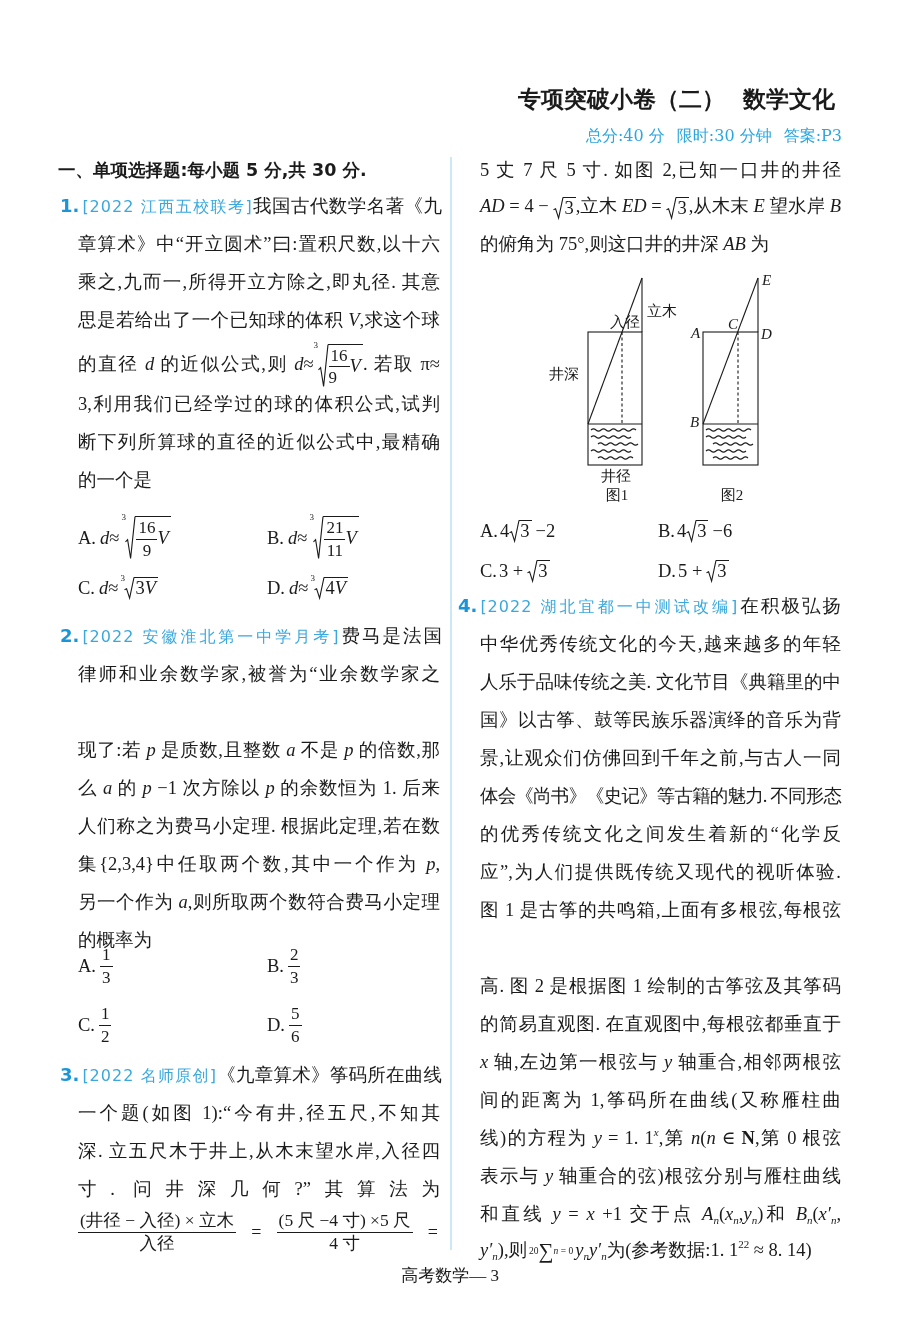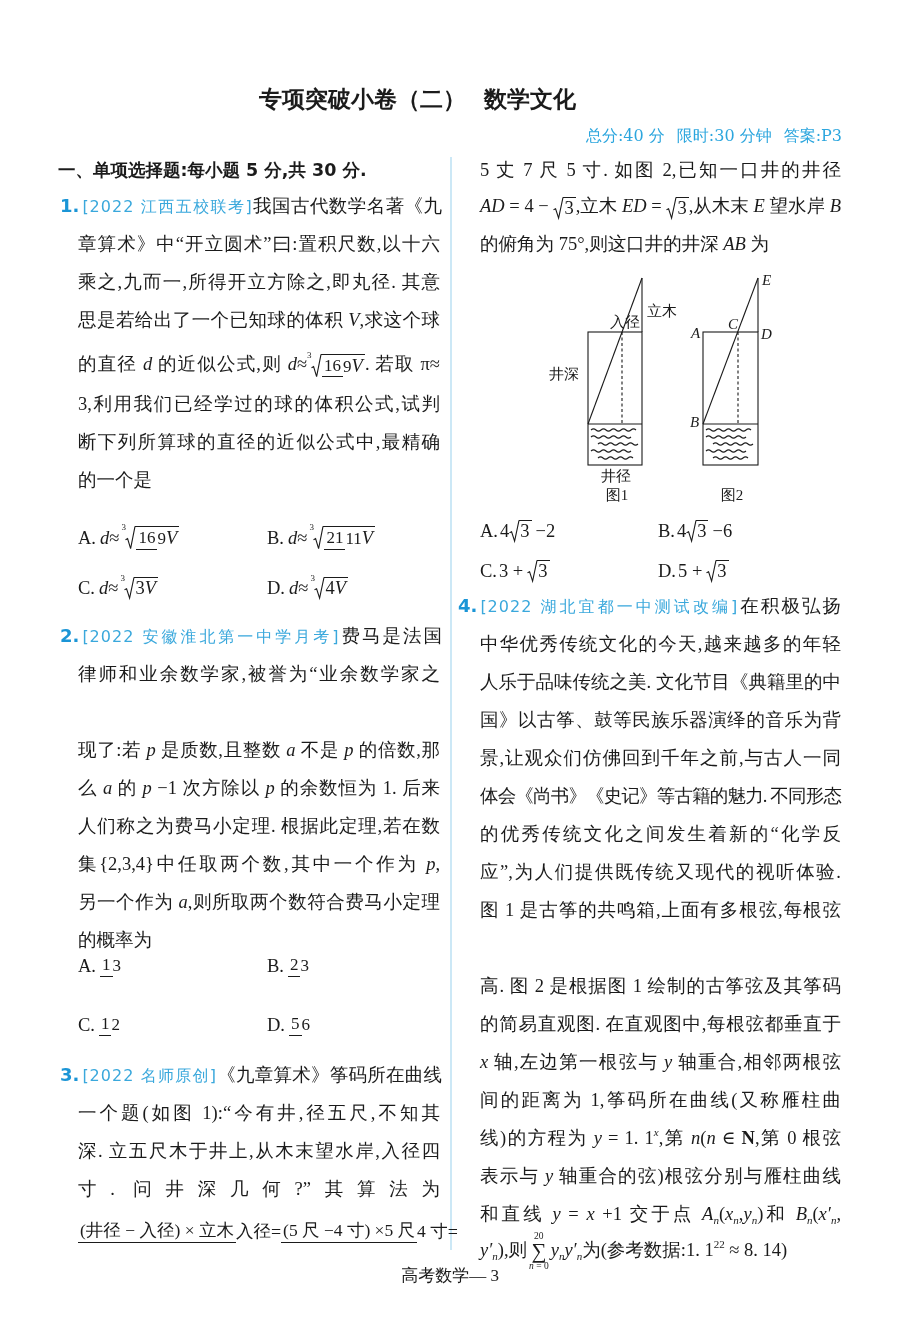--- a/index.html
+++ b/index.html
@@ -1,19 +1,19 @@
 <!DOCTYPE html>
 <html style="--accent: #1b95d6; --tag: #3aa8dc; --meta: #2ca6de; --rule: #cce8f6;"><head>
 <meta charset="utf-8">
 <style>
   :root { --accent:#1b95d6; --tag:#3aa8dc; --meta:#2ca6de; --rule:#cce8f6; --ink:#1b1b1b; }
   html, body { margin:0; padding:0; background:#fff; }
   .page { position:relative; width:900px; height:1326px; overflow:hidden; background:#fff;
           font-family:"Liberation Serif","DejaVu Serif",serif; color:var(--ink); }
-  .title { position:absolute; top:84px; left:0; width:835px; text-align:center;
+  .title { position:absolute; top:84px; left:0; width:835px; text-align:right;
            font-family:"DejaVu Sans","Liberation Sans",sans-serif; font-weight:bold; font-size:23px; }
   .tgap { display:inline-block; width:18px; }
   .meta { position:absolute; top:126px; right:58px; font-size:16px; color:var(--meta); white-space:nowrap;
           font-family:"DejaVu Serif","Liberation Serif",serif; }
   .meta span + span { margin-left:12px; }
   .divider { position:absolute; left:450px; top:157px; width:1.5px; height:1093px; background:var(--rule); }
 
   .ln { position:absolute; height:38px; line-height:38px; font-size:18.5px; white-space:nowrap;
         text-align:justify; text-align-last:justify; }
   .L  { left:78px;  width:362px; }
@@ -33,27 +33,27 @@
 
   .root { display:inline-flex; align-items:stretch; vertical-align:middle; position:relative; line-height:1.05; }
   .root.ix { padding-left:4px; }
   .ridx { position:absolute; left:0; top:-3px; font-size:9px; line-height:1; }
   .rsign { position:relative; width:10px; flex:0 0 auto; }
   .rsign svg { position:absolute; left:0; top:0; width:100%; height:100%; overflow:visible; }
   .rsign path { fill:none; stroke:var(--ink); stroke-width:1.1; vector-effect:non-scaling-stroke; }
   .rad { display:inline-flex; align-items:center; border-top:1.1px solid var(--ink); padding:1px 2px 0 1px; }
   .tallm { margin-top:-14px; margin-bottom:-14px; }
 
-  .frac { display:inline-flex; align-items:stretch; text-align:center; vertical-align:middle;
+  .frac { display:inline-flex; flex-direction:column; align-items:stretch; text-align:center; vertical-align:middle;
           font-size:17px; line-height:1.12; }
   .frac .num { border-bottom:1px solid var(--ink); padding:0 2px 1px; }
   .frac .den { padding-top:1px; }
   .frac.lg { font-size:17.5px; }
 
-  .sum { display:inline-flex; flex-direction:column; align-items:center; vertical-align:middle; line-height:1; margin:-16px 2px; }
+  .sum { display:inline-flex; flex-direction:row; align-items:center; vertical-align:middle; line-height:1; margin:-16px 2px; }
   .sum .up, .sum .lo { font-size:9.5px; }
   .sum .sym { font-size:21px; line-height:1; }
 
   .opt { position:absolute; height:44px; display:flex; align-items:center; font-size:18.5px; white-space:nowrap; }
   .ml { margin-left:4px; }
   .ml2 { margin-left:2px; }
   .fline { position:absolute; height:44px; display:flex; align-items:center; justify-content:space-between;
            font-size:18px; white-space:nowrap; }
 
   .fig { position:absolute; left:540px; top:262px; width:270px; height:250px; overflow:visible; }

